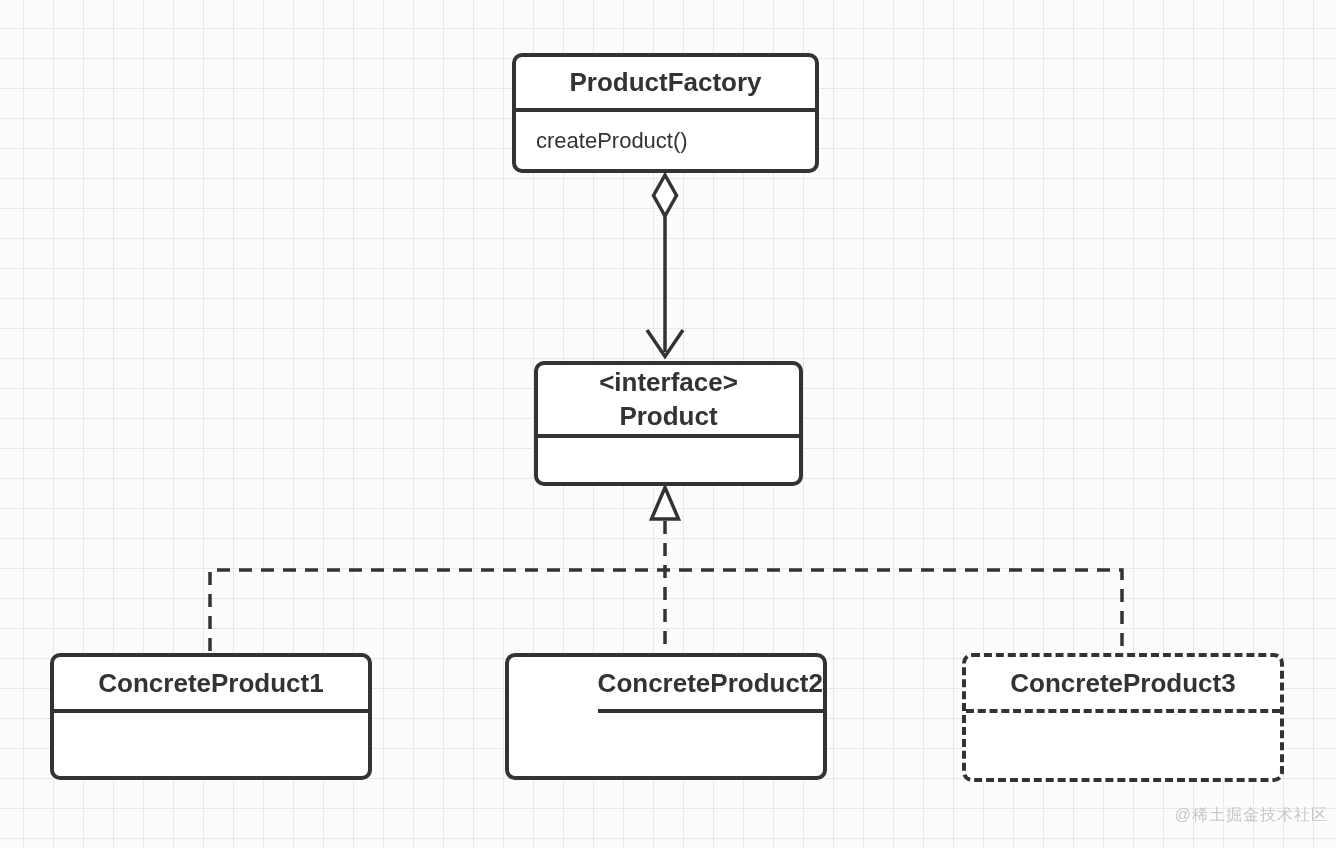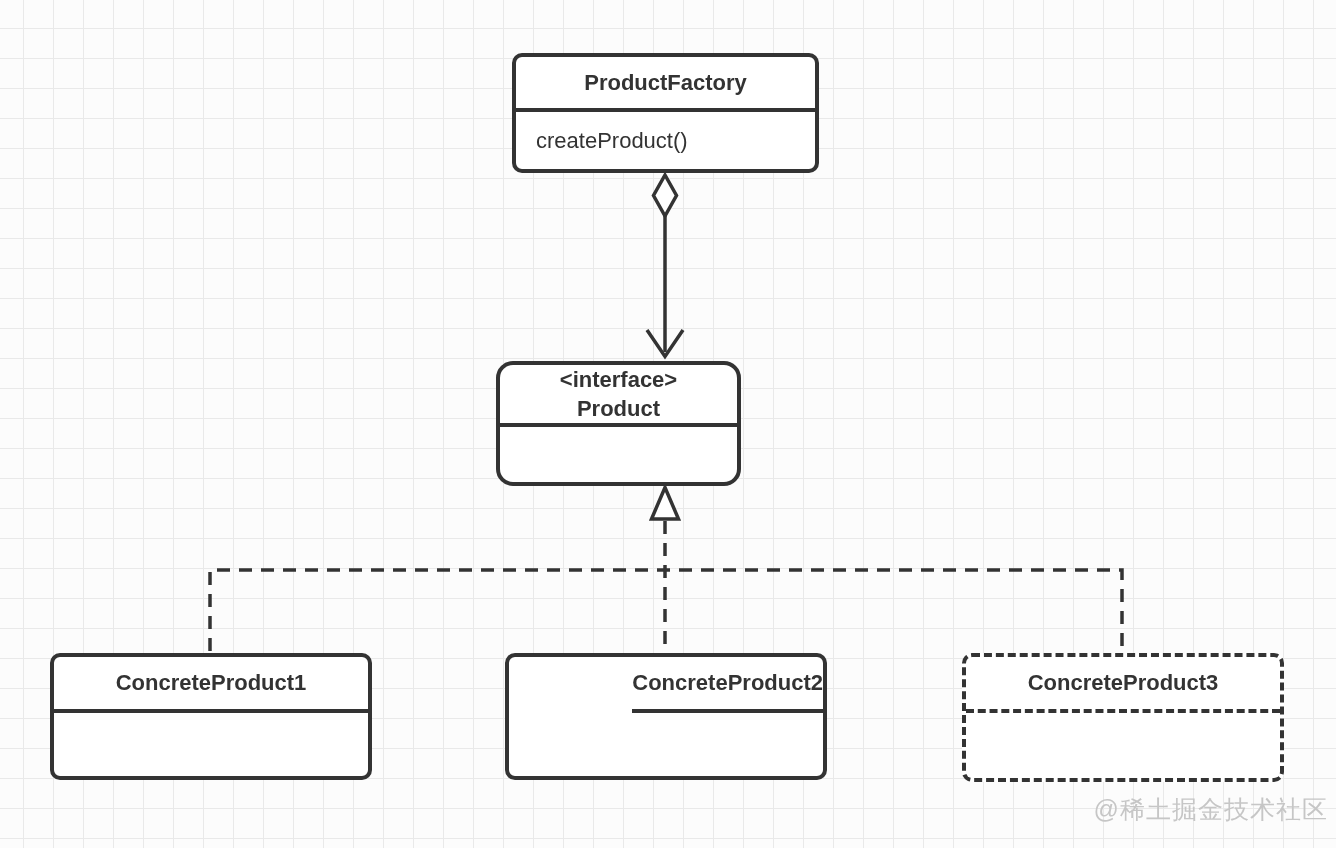--- a/index.html
+++ b/index.html
@@ -44,41 +44,41 @@
     background: var(--node-fill);
     border: 4px solid var(--line);
     border-radius: 10px;
   }
   .node .head {
     display: flex;
     flex-direction: column;
     align-items: center;
     justify-content: center;
     border-bottom: 4px solid var(--line);
-    font-size: 22px;
+    font-size: 26px;
     font-weight: 600;
     line-height: 1.32;
     text-align: center;
   }
   .node .body {
     flex: 1;
     display: flex;
     align-items: center;
     padding-left: 20px;
     font-size: 22px;
     font-weight: 400;
   }
   .node.dashed { border-style: dashed; }
   .node.dashed .head { border-bottom-style: dashed; }
 
   .watermark {
     position: absolute;
     right: 8px;
     bottom: 22px;
-    font-size: 25px;
+    font-size: 16px;
     letter-spacing: 1px;
     color: var(--watermark);
     white-space: nowrap;
   }
 </style>
 </head>
 <body>
 
 <div class="canvas">
 
@@ -97,21 +97,21 @@
 
   <div class="node" style="left:512px; top:53px; width:307px; height:120px;">
     <div class="head" style="flex:0 0 55px;">
       <span>ProductFactory</span>
     </div>
     <div class="body">
       <span>createProduct()</span>
     </div>
   </div>
 
-  <div class="node" style="left:496px; top:361px; width:245px; height:125px;border-radius:17px;">
+  <div class="node" style="left:534px; top:361px; width:269px; height:125px;">
     <div class="head" style="flex:0 0 59px;">
       <span>&lt;interface&gt;</span>
       <span>Product</span>
     </div>
     <div class="body"></div>
   </div>
 
   <div class="node" style="left:50px; top:653px; width:322px; height:127px;">
     <div class="head" style="flex:0 0 56px;align-items:center;">
       <span>ConcreteProduct1</span>

